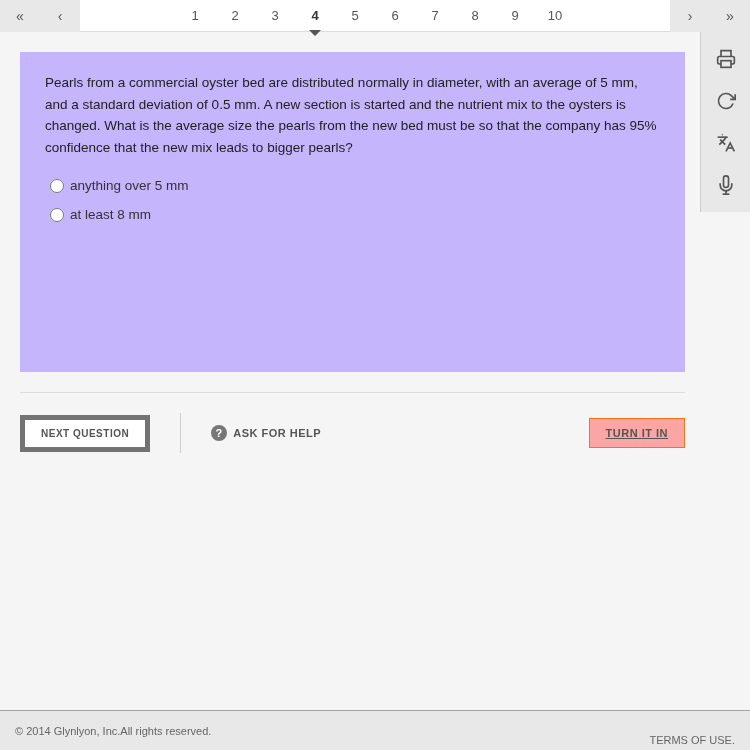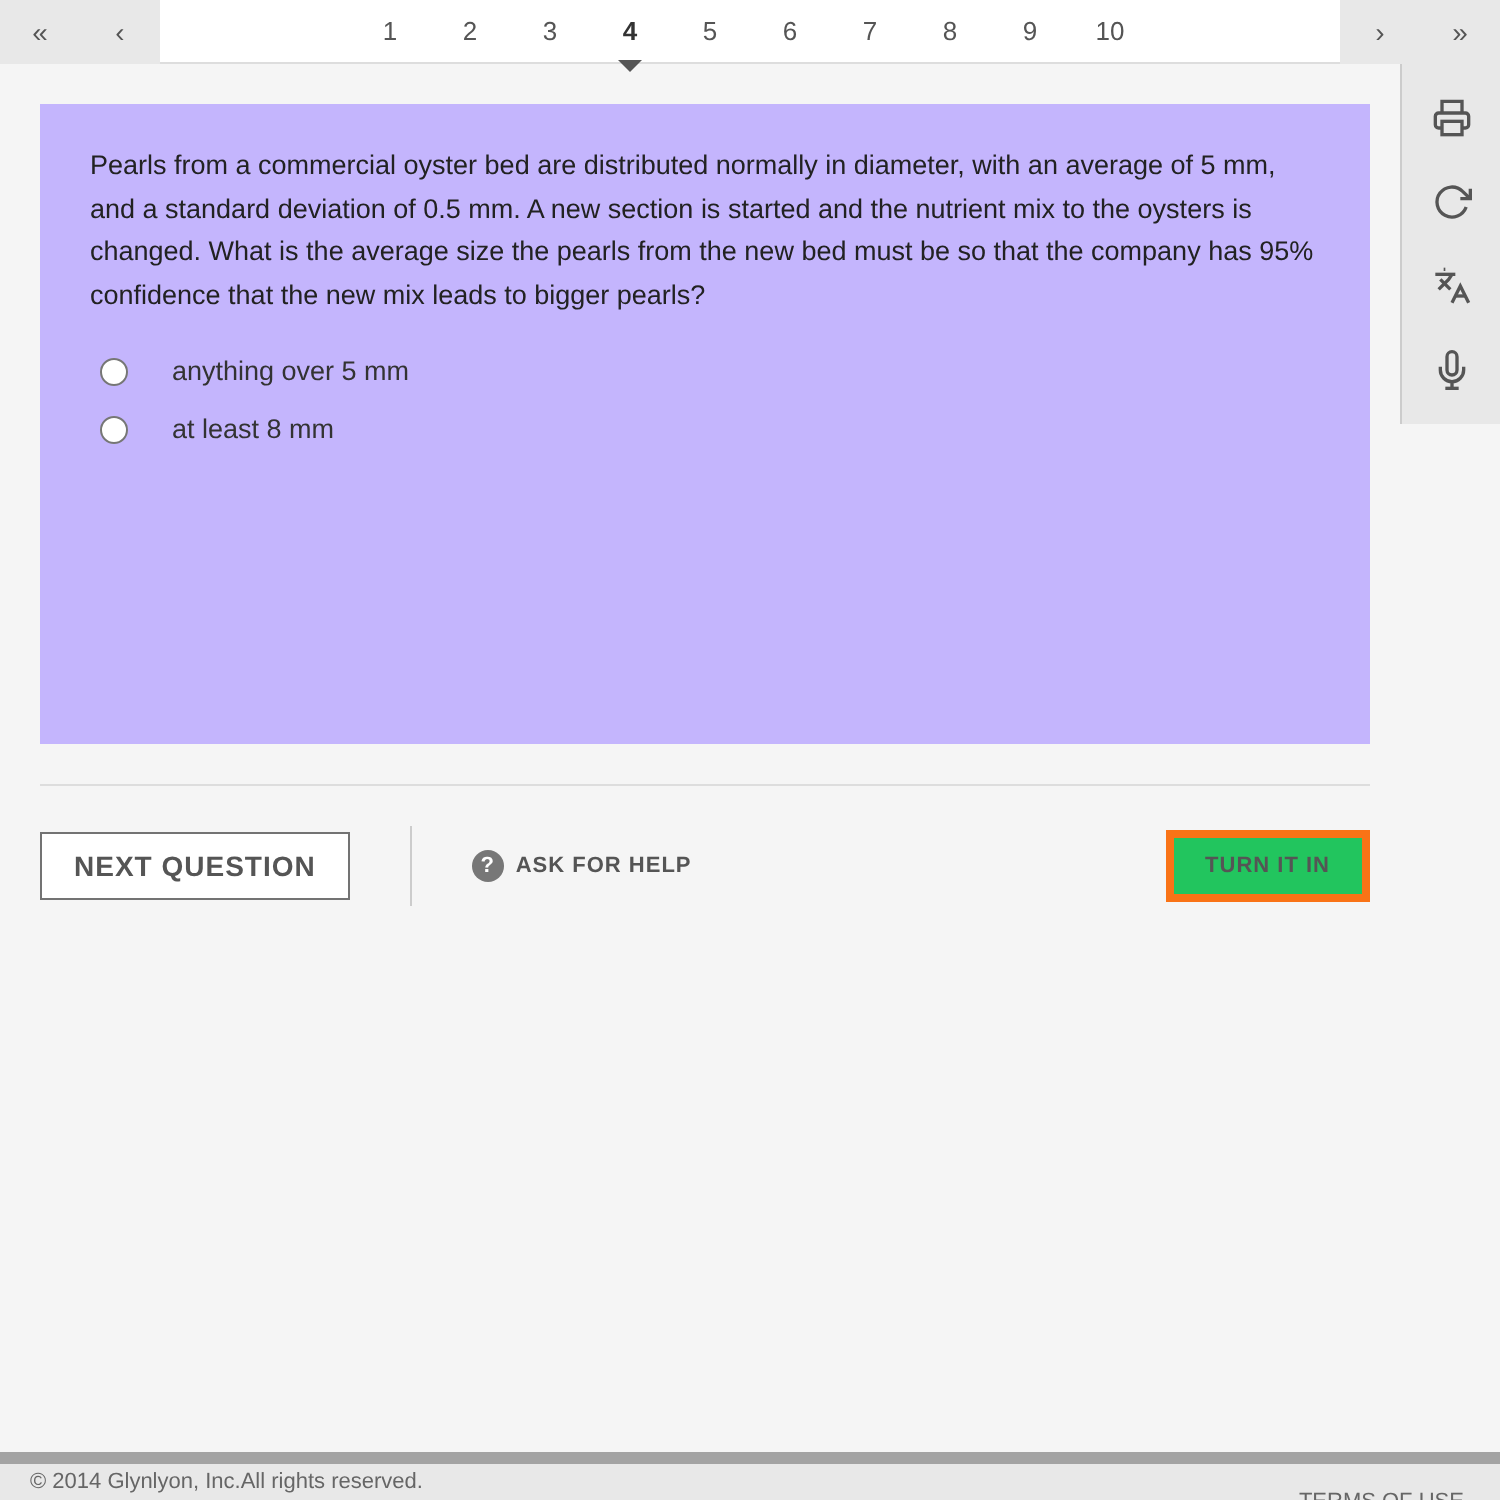--- a/index.html
+++ b/index.html
@@ -111,21 +111,21 @@
     .answer-options {
       display: flex;
       flex-direction: column;
       gap: 14px;
       margin-left: 5px;
     }
 
     .answer-option {
       display: flex;
       align-items: center;
-      gap: 22px;
+      gap: 6px;
       cursor: pointer;
     }
     .answer-option input[type="radio"] {
       width: 14px;
       height: 14px;
       cursor: pointer;
       accent-color: #555;
     }
     .answer-option label {
       font-size: 13.5px;
@@ -138,23 +138,23 @@
       display: flex;
       align-items: center;
       margin: 10px 20px 20px 20px;
       margin-right: 65px;
       border-top: 1px solid #ddd;
       padding-top: 20px;
     }
 
     .btn-next-question {
       background: #fff;
-      border: 1px solid #737373;
+      border: 5px solid #737373;
       padding: 8px 16px;
-      font-size: 14px;
+      font-size: 10px;
       font-weight: bold;
       color: #555;
       cursor: pointer;
       letter-spacing: 0.5px;
       text-transform: uppercase;
     }
 
     .divider {
       width: 1px;
       height: 40px;
@@ -182,40 +182,41 @@
       color: #fff;
       font-size: 11px;
       display: flex;
       align-items: center;
       justify-content: center;
       font-weight: bold;
     }
 
     .btn-turn-in {
       margin-left: auto;
-      background: #22c55e;
-      border: 4px solid #f97316;
+      background: #fca5a5;
+      border: 1px solid #f97316;
       padding: 8px 16px;
       font-size: 11px;
       font-weight: bold;
       color: #555;
       cursor: pointer;
       letter-spacing: 0.5px;
       text-transform: uppercase;
+      text-decoration: underline;
     }
 
     
     .footer {
       position: absolute;
       bottom: 0;
       left: 0;
       right: 0;
-      height: 24px;
+      height: 40px;
       background: #e8e8e8;
-      border-top: 6px solid #a3a3a3;
+      border-top: 1px solid #a3a3a3;
       display: flex;
       align-items: center;
       justify-content: space-between;
       padding: 0 15px;
     }
     .footer-copyright {
       font-size: 11px;
       color: #666;
     }
     .footer-terms {

